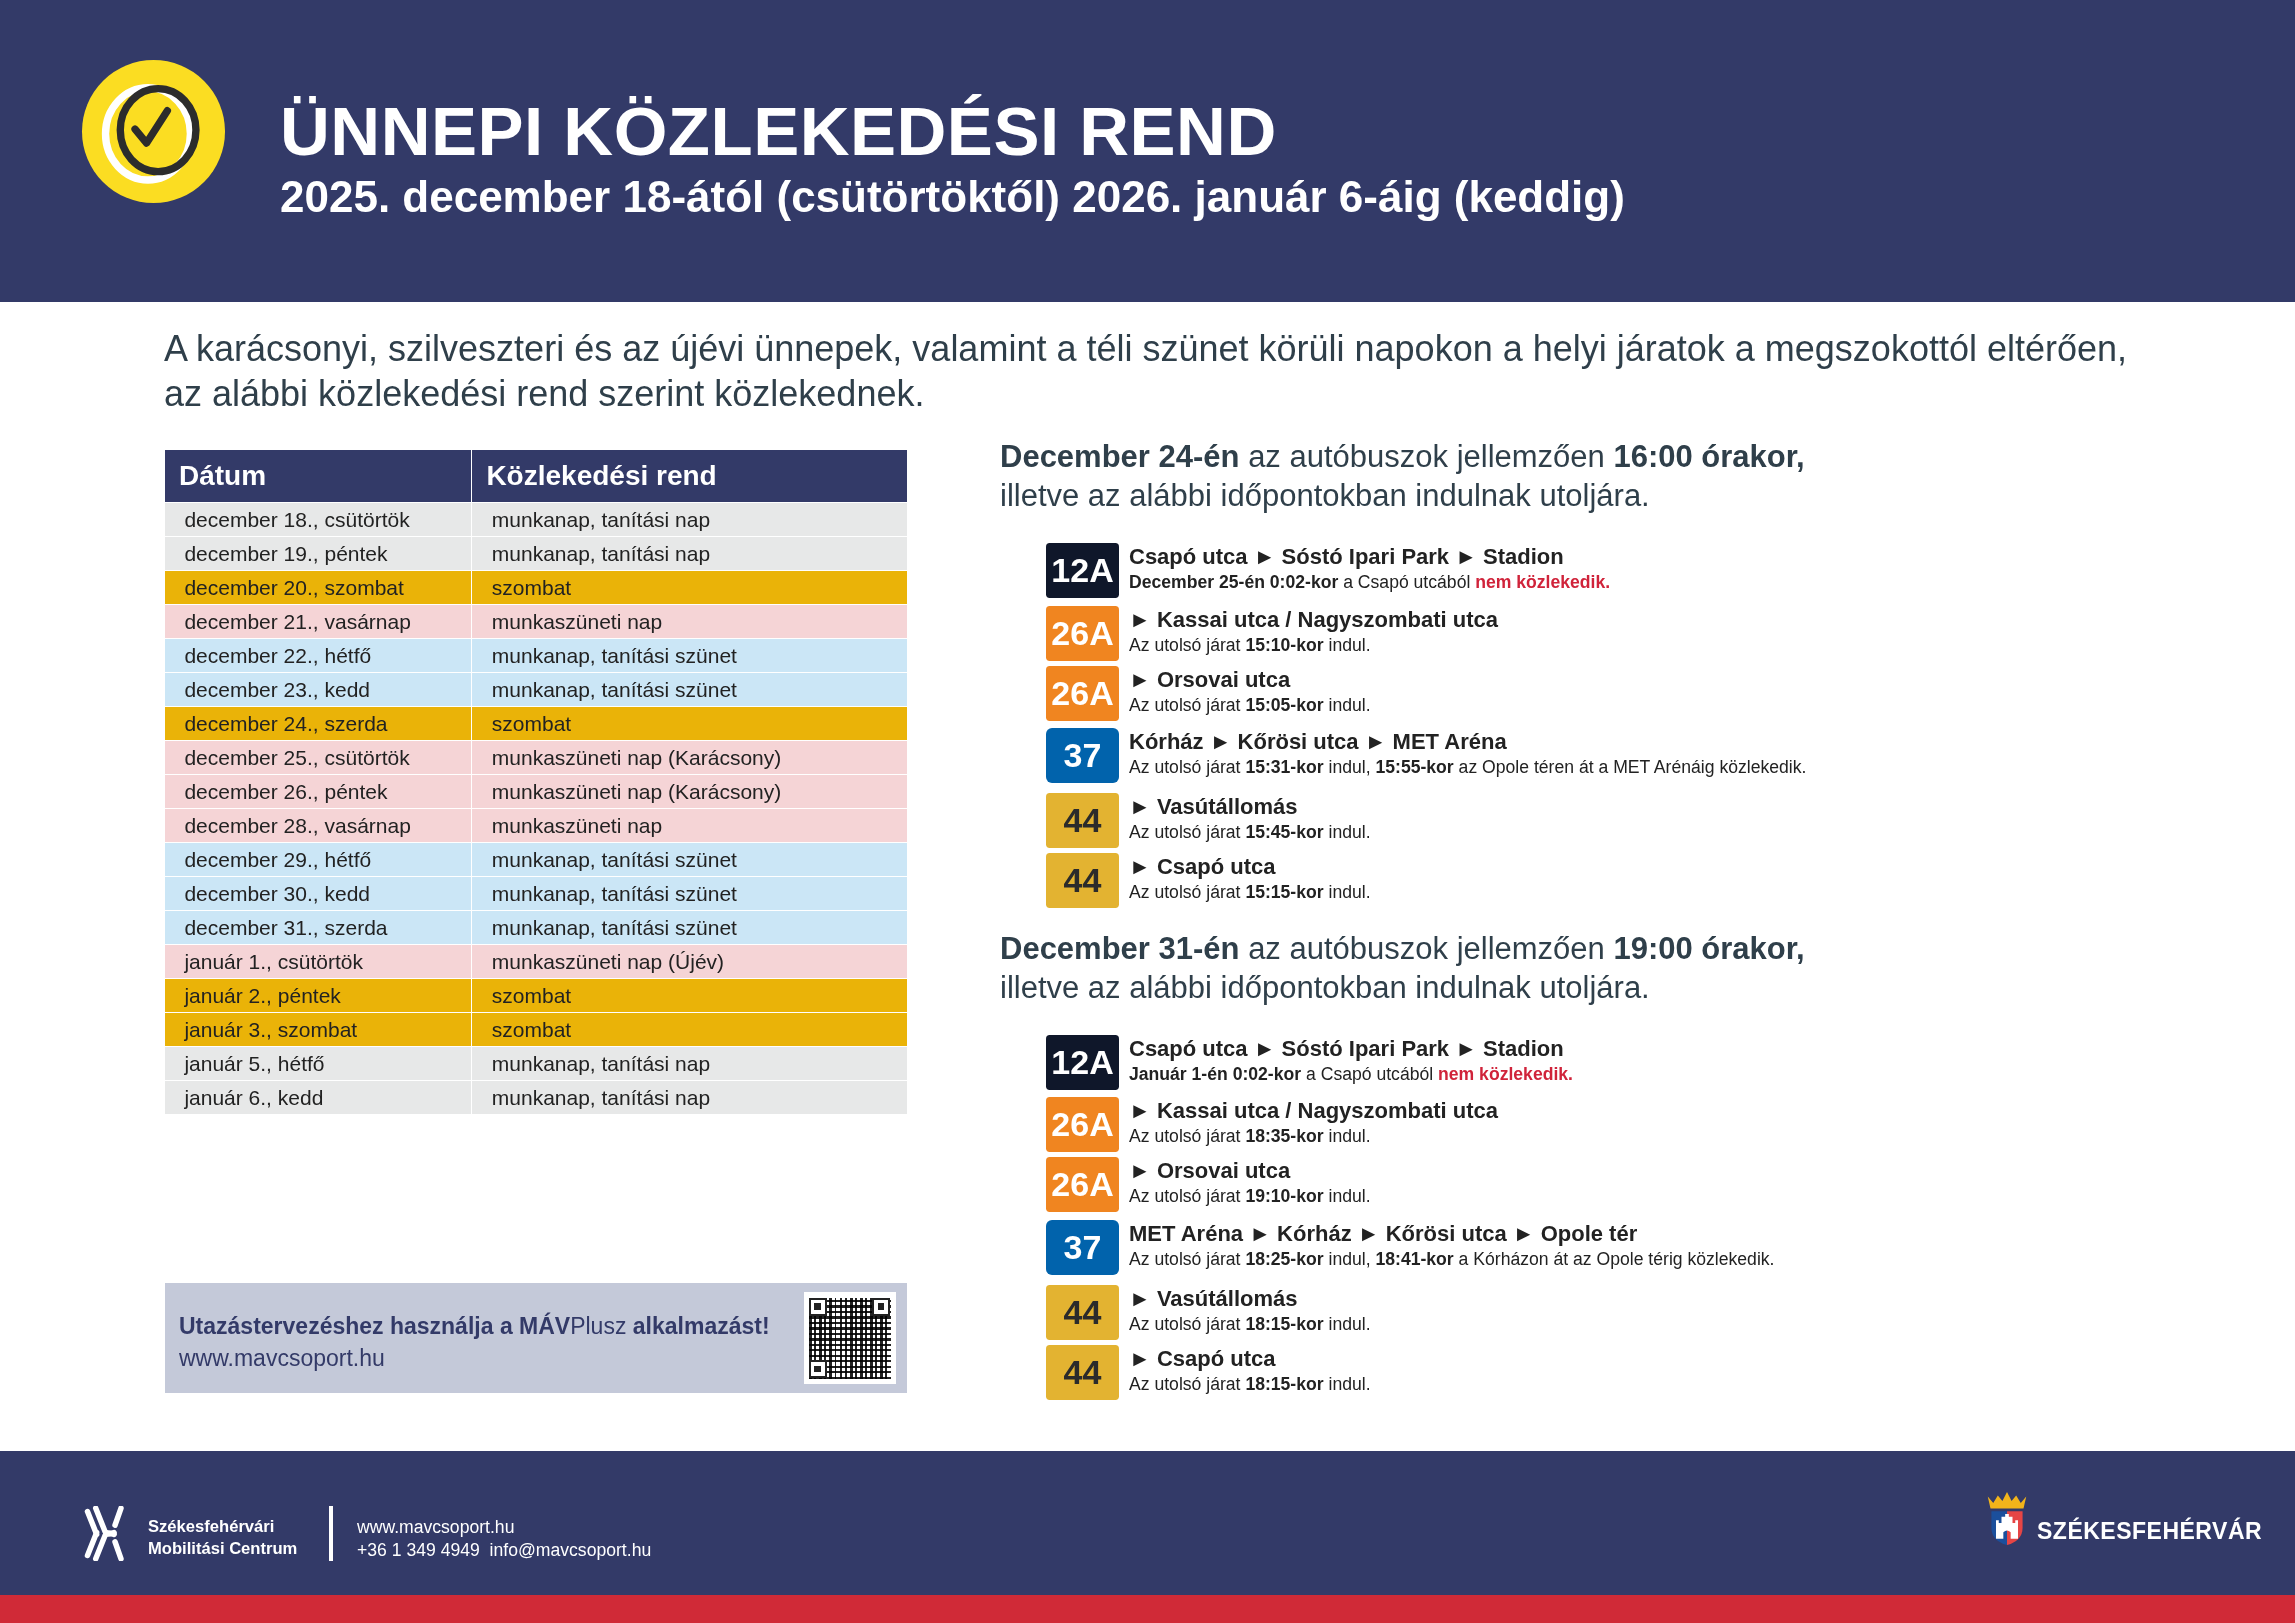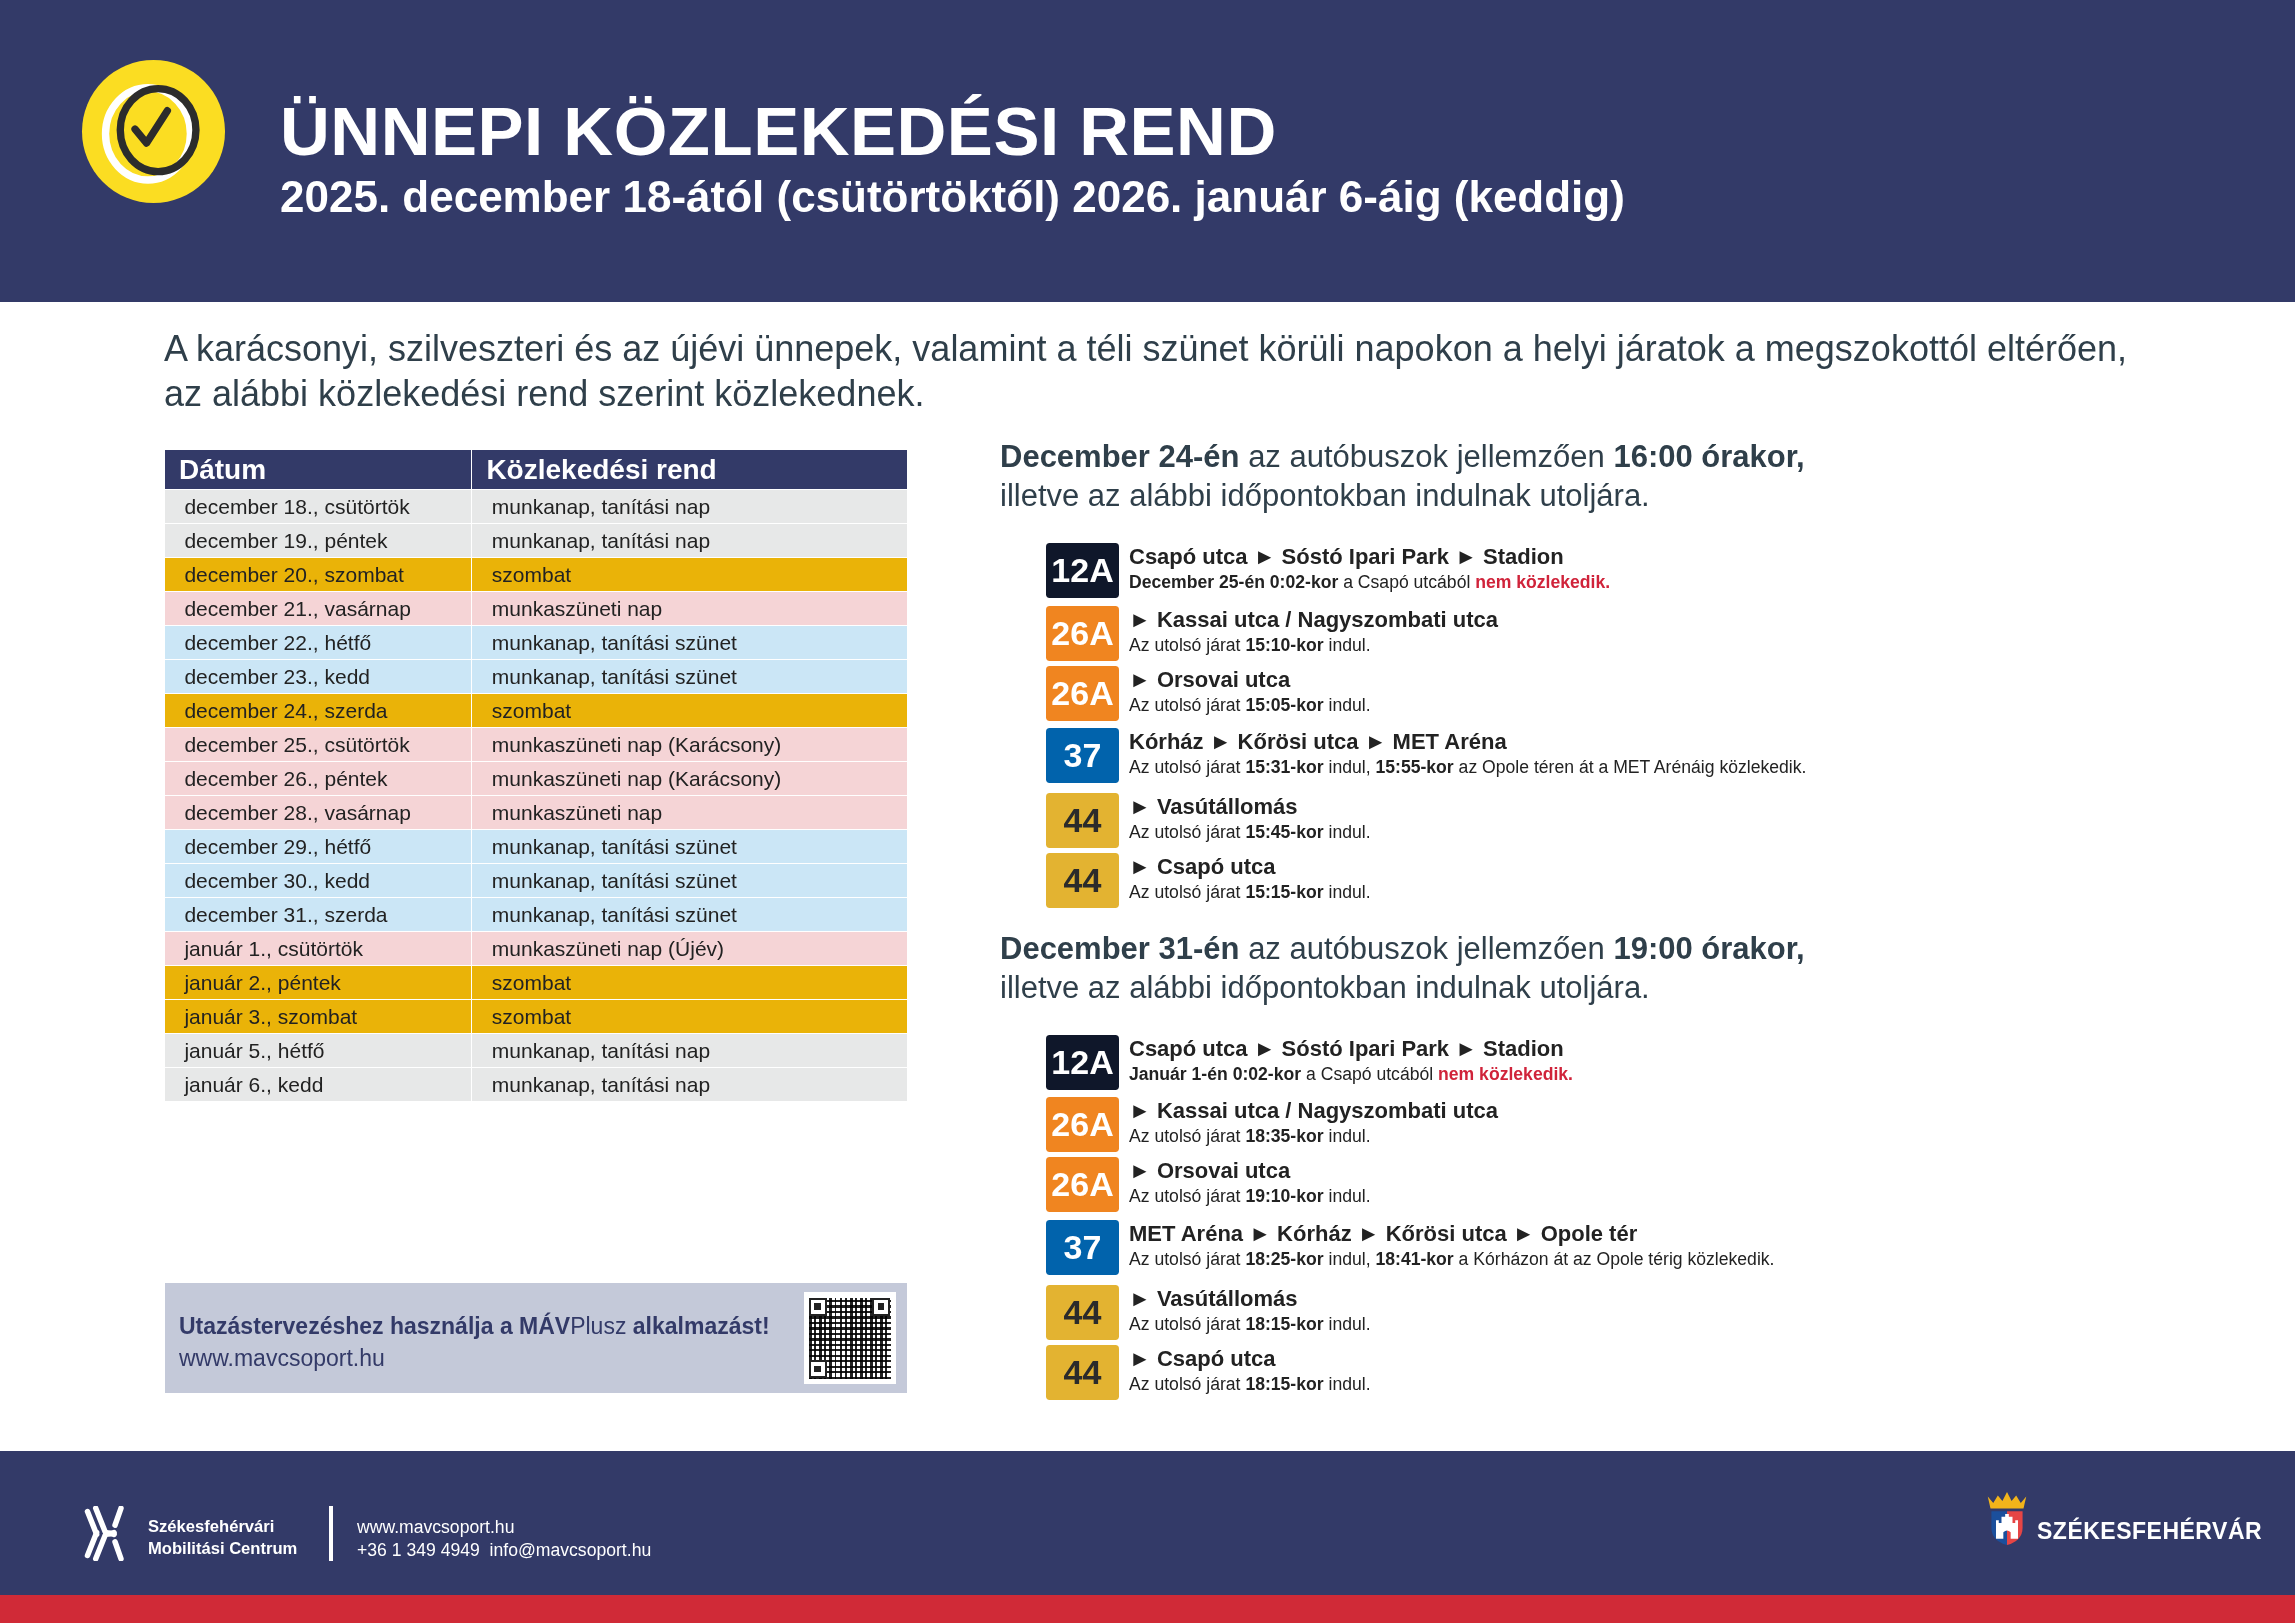--- a/index.html
+++ b/index.html
@@ -4,21 +4,21 @@
 <style>
   html,body{margin:0;padding:0;}
   body{width:2295px;height:1623px;position:relative;background:#ffffff;font-family:"Liberation Sans",sans-serif;color:#2b2b2b;overflow:hidden;}
   .header{position:absolute;left:0;top:0;width:2295px;height:302px;background:#333a68;}
   .clock{position:absolute;left:82px;top:60px;width:143px;height:143px;border-radius:50%;background:#fbdd22;}
   .clock svg{position:absolute;left:0;top:0;}
   .title{position:absolute;left:280px;top:92px;font-size:69px;font-weight:bold;color:#ffffff;letter-spacing:0.5px;white-space:nowrap;}
   .subtitle{position:absolute;left:280px;top:172px;font-size:44px;font-weight:bold;color:#ffffff;white-space:nowrap;}
   .intro{position:absolute;left:164px;top:326px;font-size:36px;line-height:45px;color:#2f3f4a;width:1988px;}
   table.sched{position:absolute;left:165px;top:449px;width:742px;border-collapse:separate;border-spacing:0 1.8px;}
-  table.sched th{background:#333a68;color:#fff;font-size:28px;font-weight:bold;text-align:left;height:39px;padding:0 0 0 14px;}
+  table.sched th{background:#333a68;color:#fff;font-size:28px;font-weight:bold;text-align:left;height:52px;padding:0 0 0 14px;}
   table.sched th:first-child{border-right:1.4px solid #fff;}
   table.sched td{font-size:21px;height:33px;padding:0 0 0 19.4px;color:#222;}
   table.sched td:first-child{width:287px;border-right:1.4px solid #fff;}
   .r-work{background:#e7e8e8;}
   .r-sat{background:#eab308;}
   .r-hol{background:#f5d4d6;}
   .r-brk{background:#cbe6f6;}
   .promo{position:absolute;left:165px;top:1283px;width:742px;height:110px;background:#c4c9d9;}
   .promo .l1{position:absolute;left:14px;top:30px;font-size:23px;font-weight:bold;color:#333a68;}
   .promo .l1 .plain{font-weight:normal;}
@@ -30,21 +30,21 @@
        repeating-linear-gradient(0deg,#222 0 2.3px,#fff 2.3px 5.5px);
      background-blend-mode:multiply;}
   .qr .fp{position:absolute;width:14px;height:14px;border:2.8px solid #222;background:#fff;}
   .qr .fp::after{content:"";position:absolute;left:3.7px;top:3.7px;width:6.5px;height:6.5px;background:#222;}
   .sec-head{position:absolute;left:1000px;font-size:31px;line-height:39px;color:#2f3f4a;width:1202px;}
   .sec-head b{font-weight:bold;text-align:right;}
   .route{position:absolute;left:1046px;height:55px;}
   .badge{position:absolute;left:0;top:0;width:73px;height:55px;border-radius:3.7px;color:#fff;font-weight:bold;font-size:34px;display:flex;align-items:center;justify-content:center;}
   .badge.c12{background:#0f172a;}
   .badge.c26{background:#f08520;}
-  .badge.c37{background:#0163ac;}
+  .badge.c37{background:#0163ac;border-radius:6px;}
   .badge.c44{background:#e3b331;color:#2b2b2b;}
   .route .dest{position:absolute;left:83px;top:0.9px;font-size:22px;font-weight:bold;white-space:nowrap;color:#222;}
   .route .note{position:absolute;left:83px;top:29px;font-size:17.6px;white-space:nowrap;color:#222;}
   .route .note b{font-weight:bold;}
   .red{color:#d0233a;font-weight:bold;}
   .footer{position:absolute;left:0;top:1451px;width:2295px;height:144px;background:#333a68;}
   .redbar{position:absolute;left:0;top:1595px;width:2295px;height:28px;background:#d02a37;}
   .smc-logo{position:absolute;left:82px;top:55px;}
   .smc-name{position:absolute;left:148px;top:65px;font-size:16.6px;font-weight:bold;color:#fff;line-height:22px;}
   .vsep{position:absolute;left:329px;top:55px;width:3.7px;height:55px;background:#fff;}

